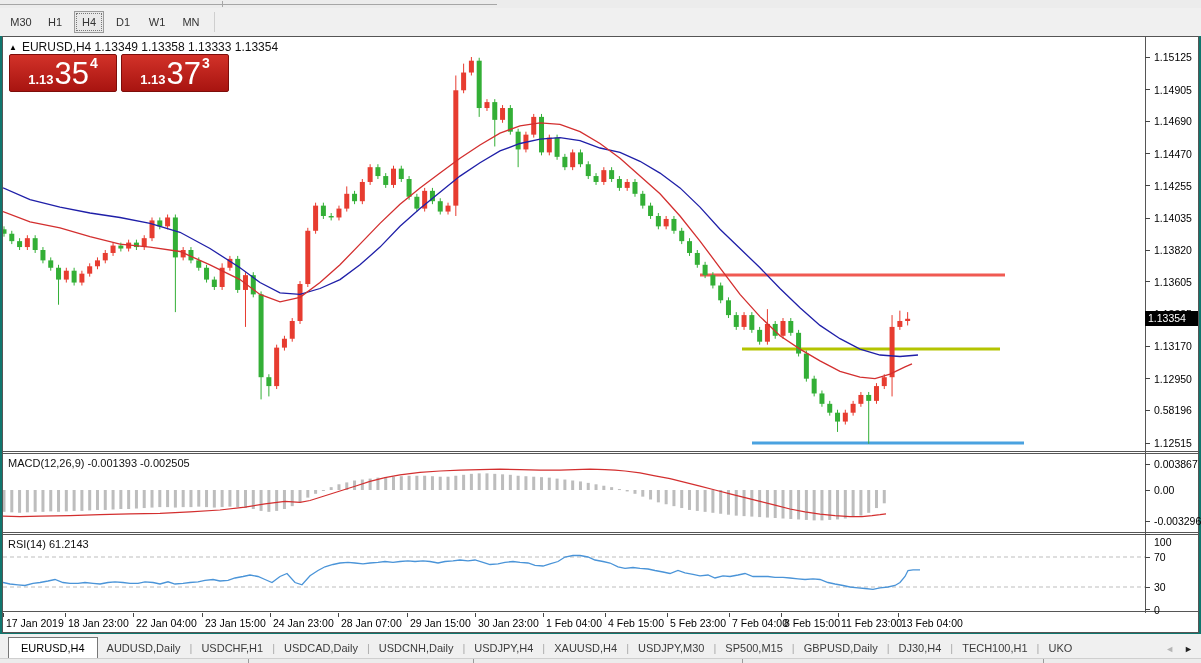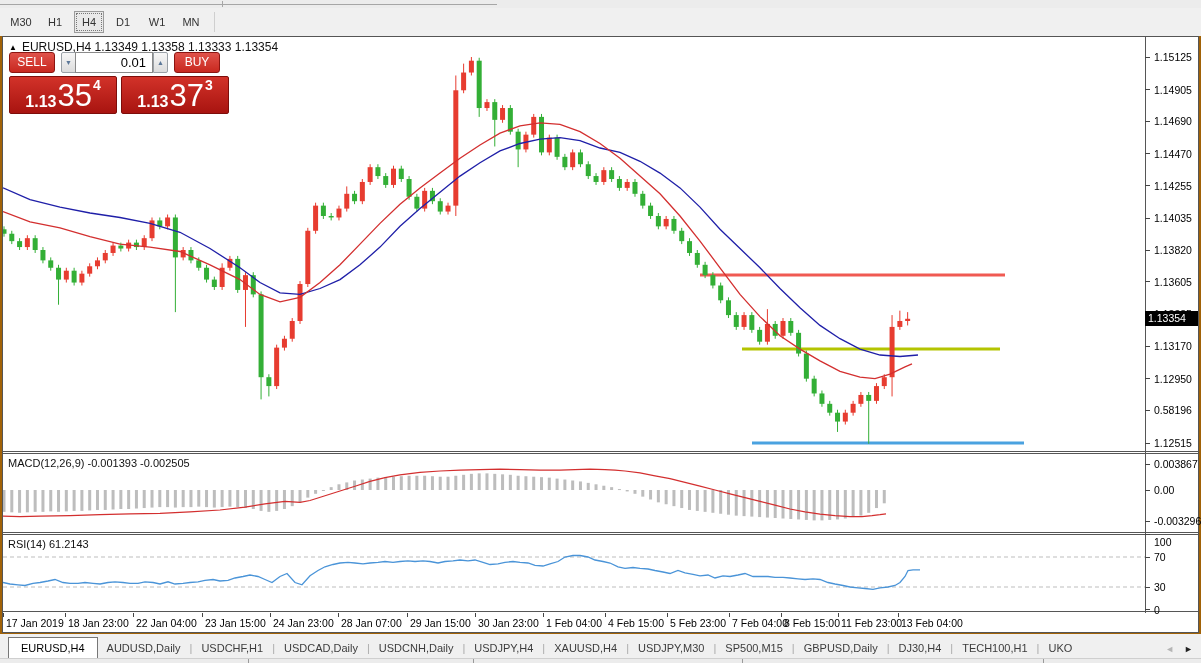--- a/index.html
+++ b/index.html
@@ -1,18 +1,18 @@
 <!DOCTYPE html>
 <html><head>
 <meta charset="utf-8">
 <style>
   * { margin:0; padding:0; box-sizing:border-box; }
   html,body { width:1201px; height:663px; }
   body { font-family:"Liberation Sans", sans-serif; background:#ececec; overflow:hidden; }
-  .screen { position:relative; width:1201px; height:663px; background:#a16207; }
+  .screen { position:relative; width:1201px; height:663px; background:#0f766e; }
 
   
   .top-strip { position:absolute; left:0; top:0; width:1201px; height:8px; background:#ececec; }
   .top-strip .line { position:absolute; left:0; top:4px; width:497px; height:1px; background:#a6a6a6; }
   .top-strip .notch { position:absolute; left:222px; top:1px; width:1px; height:6px; background:#a6a6a6; }
 
   
   .toolbar { position:absolute; left:0; top:8px; width:1201px; height:28px; background:#f0f0f0; display:flex; align-items:center; }
   .tf-btn { min-width:30px; height:22px; margin-left:4px; border:1px solid transparent; background:transparent;
             font-family:"Liberation Sans",sans-serif; font-size:11px; color:#333; text-align:center; line-height:20px; cursor:default; }
@@ -38,21 +38,21 @@
   .spin-btn { position:absolute; top:0; width:15px; height:21px; background:linear-gradient(#f7f7f7,#dcdcdc); border:1px solid #9aa0a6;
               color:#5c7899; font-size:7px; text-align:center; line-height:20px; }
   .spin-down { left:52px; border-radius:2px 0 0 2px; }
   .spin-up   { left:144px; border-radius:0 2px 2px 0; }
   .vol-box { position:absolute; left:66px; top:0; width:78px; height:21px; background:#fff; border:1px solid #8a8a8a;
              font-size:13px; color:#000; text-align:right; line-height:19px; padding-right:6px; }
   .tw-row2 { position:relative; margin-top:2px; height:38px; }
   .price-panel { position:absolute; top:0; width:108px; height:38px; background:linear-gradient(#d23229,#a81410);
                  border:1px solid #7e0d0a; border-radius:2px; color:#fff; display:flex; align-items:flex-end; justify-content:center; padding-bottom:3px; }
   .pp-left { left:0; } .pp-right { left:112px; }
-  .pp-small { font-size:16px; font-weight:bold; line-height:13px; margin-bottom:2px; }
+  .pp-small { font-size:13px; font-weight:bold; line-height:13px; margin-bottom:2px; }
   .pp-big { font-size:31px; line-height:28px; font-weight:400; margin:0 1px; }
   .pp-sup { font-size:14px; font-weight:bold; line-height:12px; align-self:flex-start; margin-top:2px; }
 
   .panel-label { position:absolute; left:5px; font-size:11px; color:#111; z-index:4; }
   .sep { position:absolute; left:0; width:1195px; height:3px; background:#fff; border-top:1px solid #565656; border-bottom:1px solid #565656; }
   .axis-vline { position:absolute; top:0; width:1px; height:576px; background:#565656; }
 
   .ax-label { position:absolute; font-size:10.5px; color:#000; line-height:14px; white-space:nowrap; }
   .ax-tick  { position:absolute; width:5px; height:1px; background:#444; }
   .price-box { position:absolute; background:#000; color:#fff; font-size:10.5px; line-height:15px; padding-left:3px; z-index:5; white-space:nowrap; }
@@ -94,27 +94,20 @@
 
   <div class="chart-window">
     <div class="cw-inner" id="cw">
 
       <div class="chart-title">
         <span class="tri">▲</span>
         <span>EURUSD,H4 1.13349 1.13358 1.13333 1.13354</span>
       </div>
 
       <div class="trade-widget">
-        <div class="tw-row1">
-          <div class="tw-btn tw-sell">SELL</div>
-          <div class="spin-btn spin-down"><span>▼</span></div>
-          <div class="vol-box">0.01</div>
-          <div class="spin-btn spin-up"><span>▲</span></div>
-          <div class="tw-btn tw-buy">BUY</div>
-        </div>
         <div class="tw-row2">
           <div class="price-panel pp-left">
             <span class="pp-small">1.13</span>
             <span class="pp-big">35</span>
             <span class="pp-sup">4</span>
           </div>
           <div class="price-panel pp-right">
             <span class="pp-small">1.13</span>
             <span class="pp-big">37</span>
             <span class="pp-sup">3</span>

